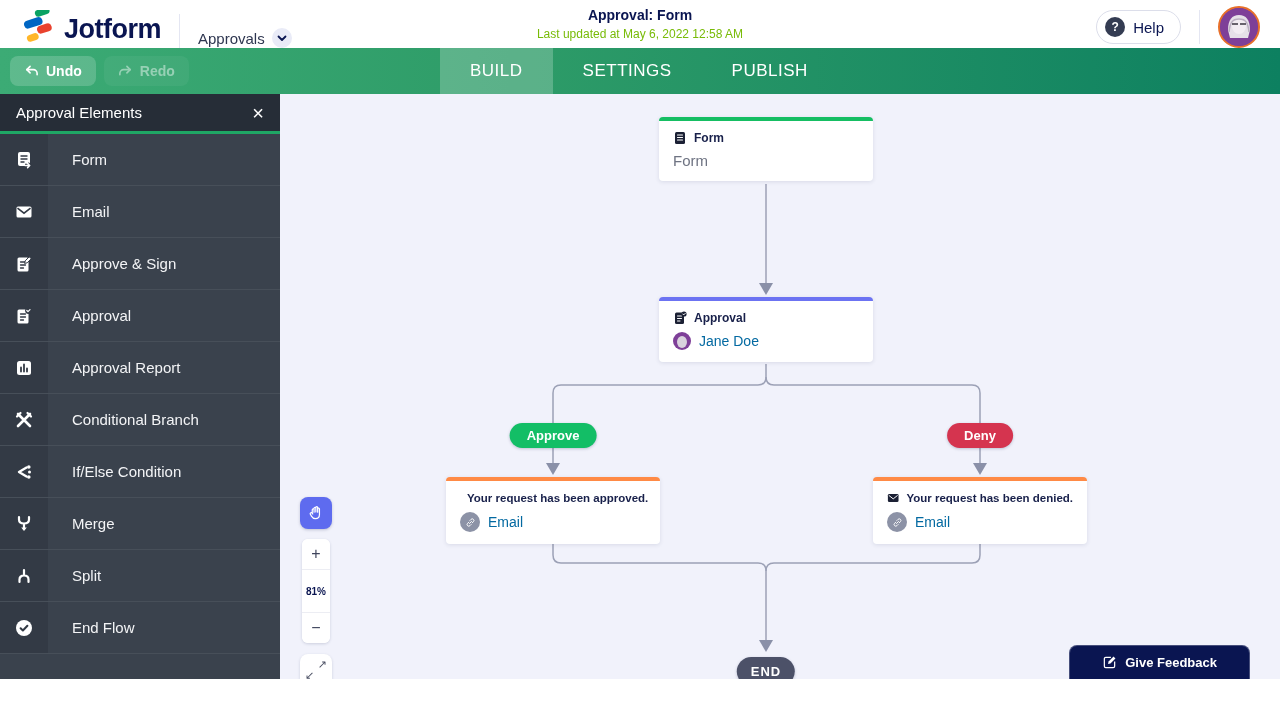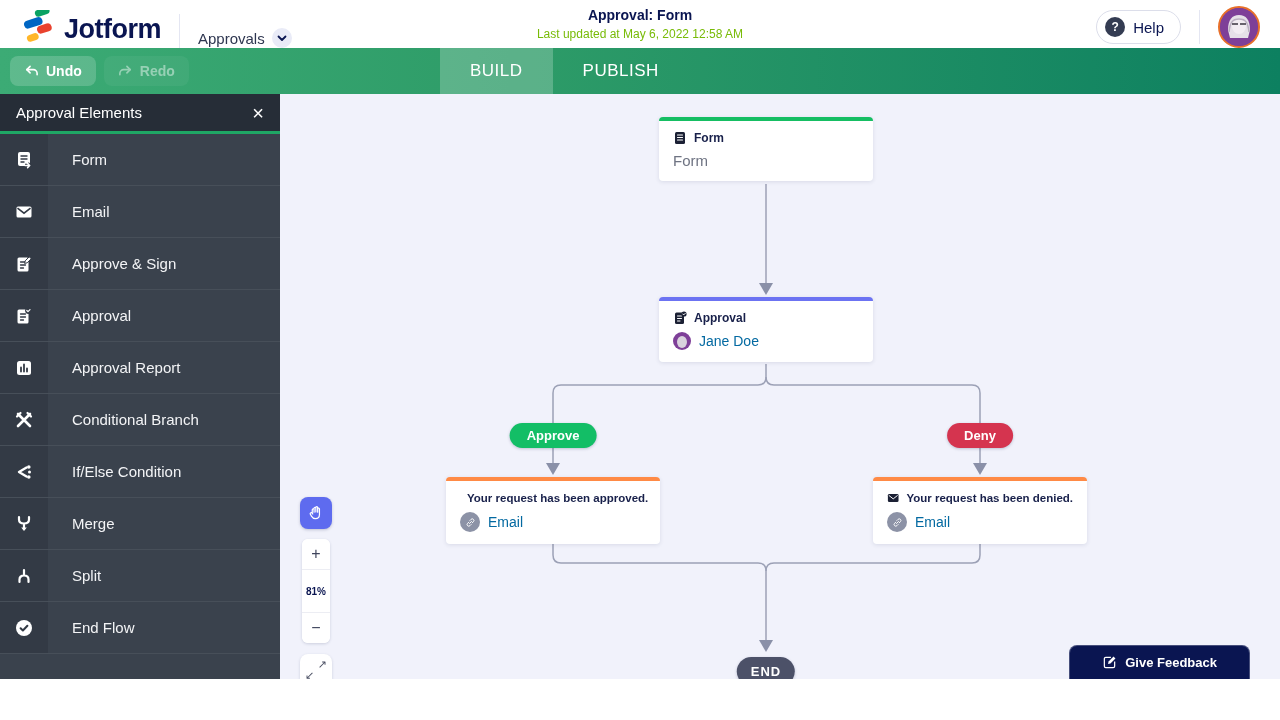--- a/index.html
+++ b/index.html
@@ -138,20 +138,21 @@
     <button class="tb-btn redo">
       <svg width="15" height="15" viewBox="0 0 16 16">
           <path d="M9.5 2.5L13 6l-3.5 3.5" stroke="#fff" fill="none" stroke-width="1.7" stroke-linecap="round" stroke-linejoin="round"></path>
           <path d="M13 6H6a4 4 0 00-4 4v1.5" stroke="#fff" fill="none" stroke-width="1.7" stroke-linecap="round"></path>
         </svg>
       <span>Redo</span>
     </button>
   </div>
   <div class="tabs">
     <div class="tab active">BUILD</div>
+    <div class="tab">SETTINGS</div>
     <div class="tab">PUBLISH</div>
   </div>
 </div>
 
 <div class="main">
 
   <div class="sidebar">
     <div class="sb-header">
       <span class="sb-title">Approval Elements</span>
       <span class="sb-close">×</span>

